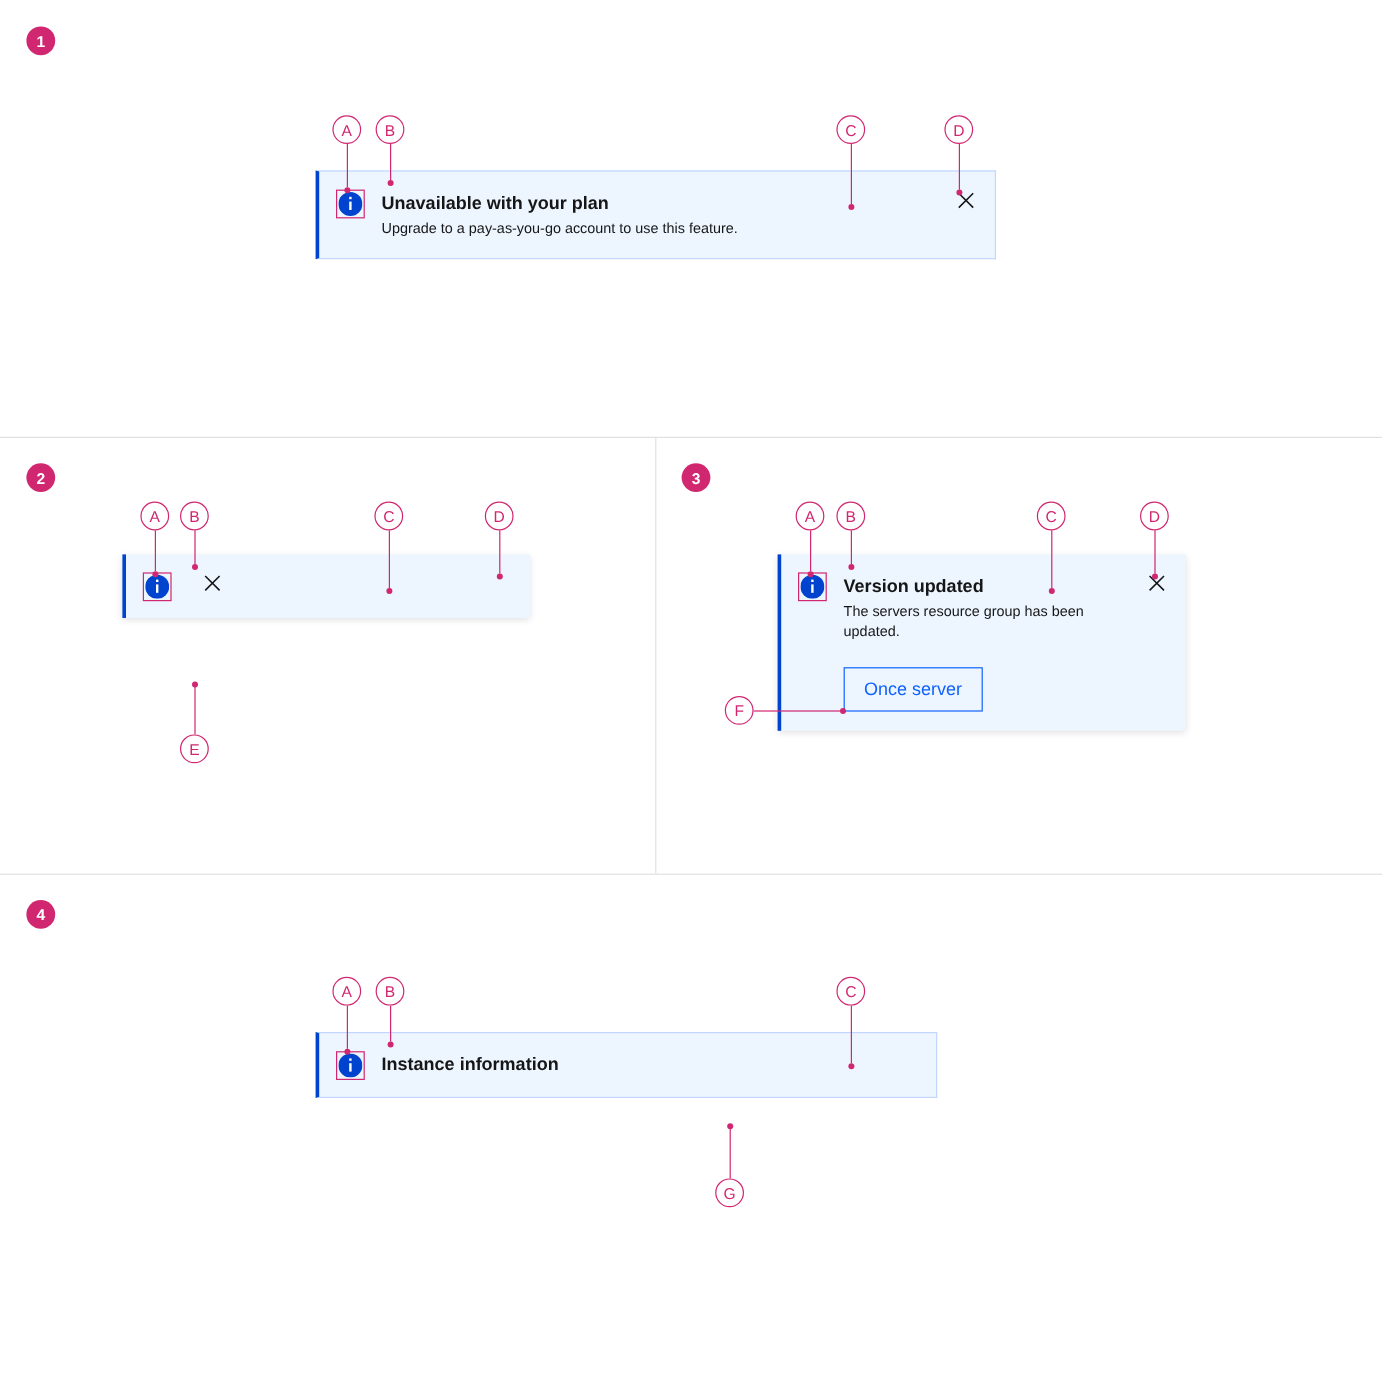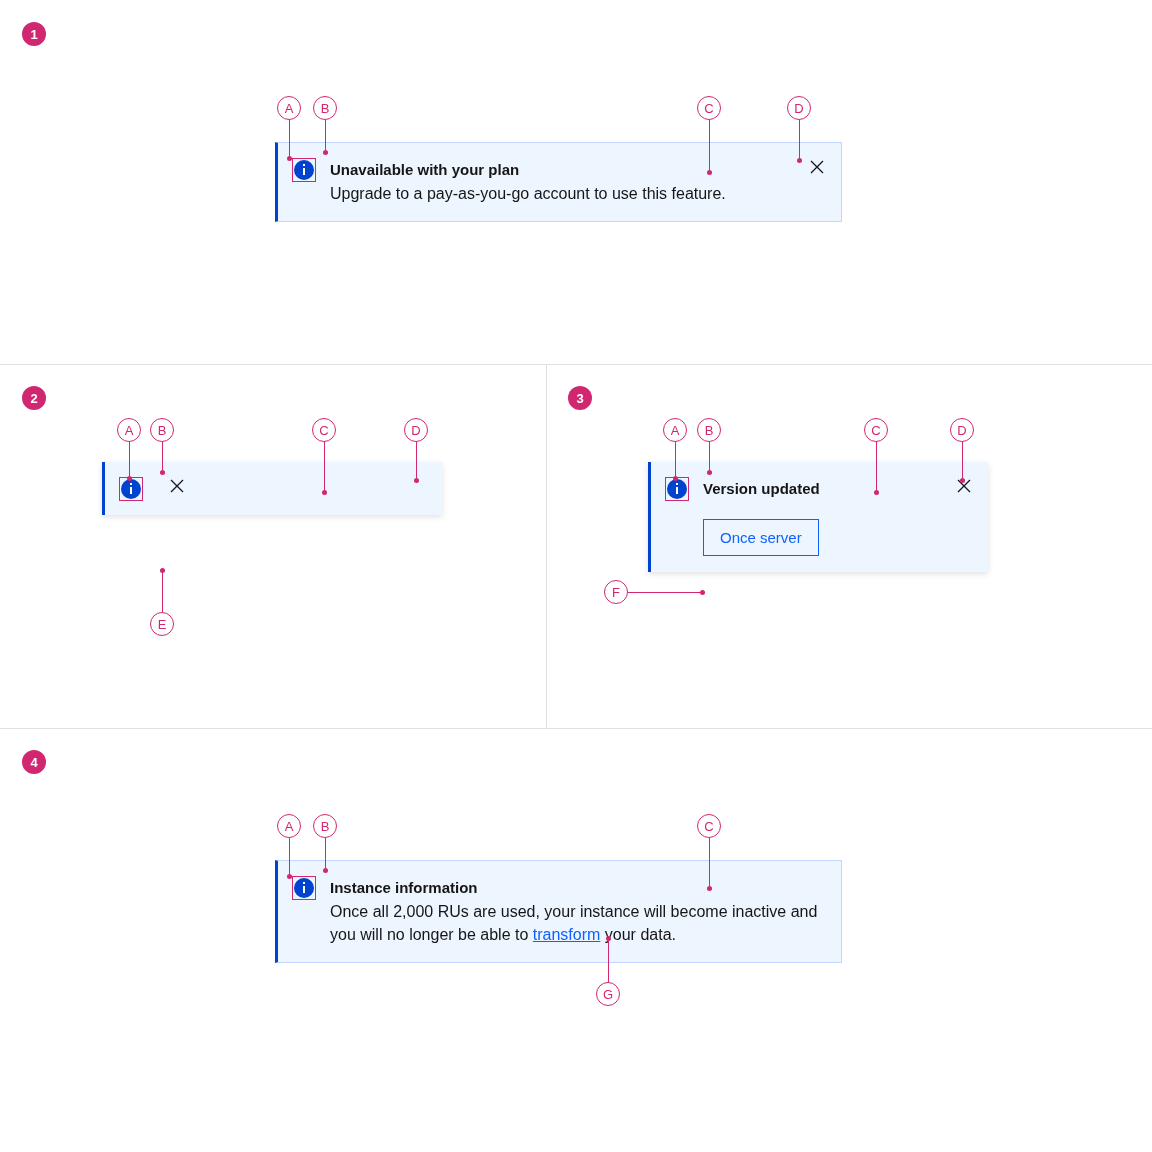--- a/index.html
+++ b/index.html
@@ -72,42 +72,41 @@
     border-left: 3px solid #0043ce;
     display: flex;
     padding: 16px;
     box-shadow: 0 2px 6px rgba(0,0,0,0.12);
   }
   .notification.inline {
     box-shadow: none;
     border-top: 1px solid #c2d6ff;
     border-right: 1px solid #c2d6ff;
     border-bottom: 1px solid #c2d6ff;
-    margin-left: 12px;
   }
   .notif-icon {
     flex: 0 0 20px;
     width: 20px;
     height: 20px;
     margin-right: 16px;
     margin-top: 1px;
     position: relative;
   }
   .notif-icon svg { display:block; }
   .icon-highlight {
     position: absolute;
     border: 1px solid #d12771;
     left: -2px;
     top: -2px;
     width: 24px;
     height: 24px;
   }
   .notif-body { flex: 1; min-width: 0; color: #161616; }
   .notif-title { font-weight: 600; font-size: 15px; line-height: 1.4; }
-  .notif-message { font-size: 16px; line-height: 1.45; color: #161616; margin-top: 2px; }
+  .notif-message { font-size: 12px; line-height: 1.45; color: #161616; margin-top: 2px; }
   .notif-timestamp { font-size: 15px; color: #161616; margin-top: 24px; }
   .notif-close {
     flex: 0 0 16px;
     color: #161616;
     font-size: 18px;
     line-height: 1;
     margin-left: 12px;
     cursor: pointer;
   }
   .notif-action {
@@ -240,20 +239,21 @@
   <div class="notif-icon">
     <svg viewBox="0 0 20 20" width="20" height="20">
         <circle cx="10" cy="10" r="10" fill="#0043ce"></circle>
         <rect x="9" y="8" width="2" height="7" fill="#fff"></rect>
         <rect x="9" y="4" width="2" height="2" fill="#fff"></rect>
       </svg>
     <div class="icon-highlight"></div>
   </div>
   <div class="notif-body">
     <div class="notif-title">Version updated</div>
+    <div class="notif-message">The servers resource group has been updated.</div>
     <button class="notif-action">Once server</button>
   </div>
   <div class="notif-close">
     <svg viewBox="0 0 16 16" width="16" height="16">
         <path d="M2 2 L14 14 M14 2 L2 14" stroke="#161616" stroke-width="1.3"></path>
       </svg>
   </div>
 </div>
 
 <div class="anno-label" style="left:663px; top:418px;">
@@ -283,34 +283,31 @@
 <div class="anno-label" style="left:604px; top:580px;">
     <span>F</span>
   </div>
 <div class="anno-line-h" style="left:628px; top:592px; width:72px;"></div>
 <div class="anno-dot" style="left:700px; top:590px;"></div>
 
 <div class="section-badge" style="left:22px; top:750px;">
     <span>4</span>
   </div>
 
-<div class="notification inline" style="left:263px; top:860px; width:567px;">
+<div class="notification inline" style="left:263px; top:860px; width:518px;">
   <div class="notif-icon">
     <svg viewBox="0 0 20 20" width="20" height="20">
         <circle cx="10" cy="10" r="10" fill="#0043ce"></circle>
         <rect x="9" y="8" width="2" height="7" fill="#fff"></rect>
         <rect x="9" y="4" width="2" height="2" fill="#fff"></rect>
       </svg>
     <div class="icon-highlight"></div>
   </div>
   <div class="notif-body">
     <div class="notif-title">Instance information</div>
-    <div class="notif-message">
-      <span>Once all 2,000 RUs are used, your instance will become inactive and you will no longer be able to </span><span class="inline-link">transform</span><span> your data.</span>
-    </div>
   </div>
 </div>
 
 <div class="anno-label" style="left:277px; top:814px;">
     <span>A</span>
   </div>
 <div class="anno-line" style="left:289px; top:838px; height:36px;"></div>
 <div class="anno-dot" style="left:287px; top:874px;"></div>
 
 <div class="anno-label" style="left:313px; top:814px;">

